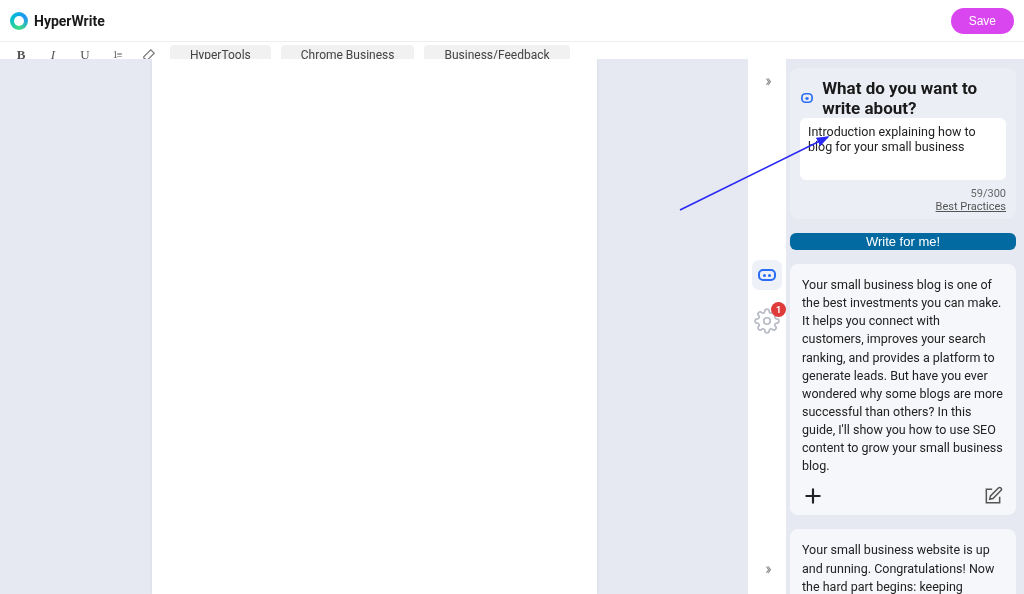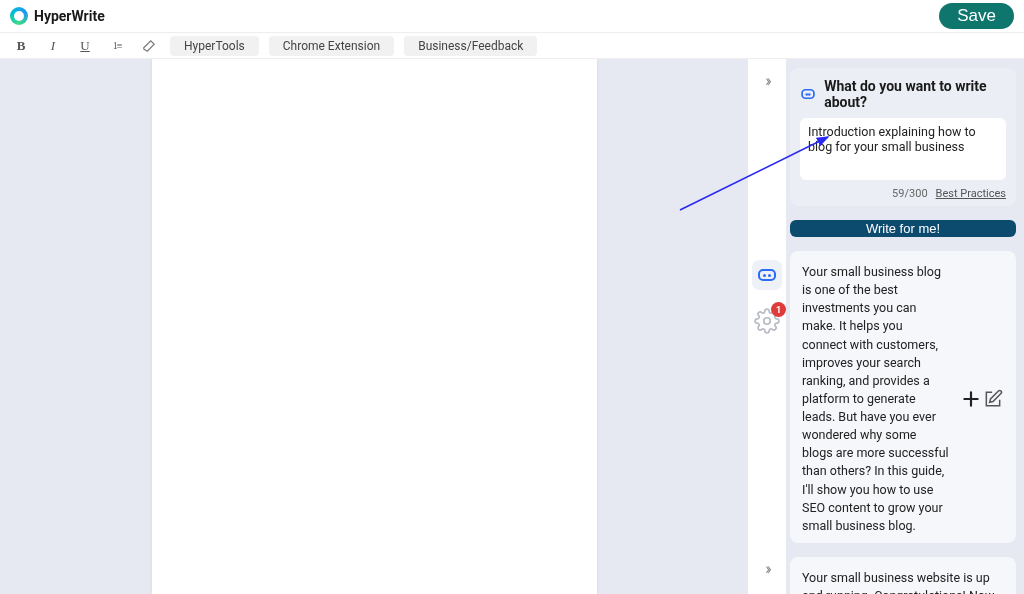--- a/index.html
+++ b/index.html
@@ -1,35 +1,35 @@
 <!DOCTYPE html>
 <html><head>
 <meta charset="utf-8">
 <style>
   * { box-sizing: border-box; }
   html, body { margin: 0; padding: 0; height: 100%; font-family: -apple-system, BlinkMacSystemFont, "Segoe UI", Roboto, Arial, sans-serif; font-size: 13px; color: #1a1a1a; background: #fff; }
   body { width: 1024px; height: 594px; overflow: hidden; position: relative; }
 
   
-  .header { height: 33px; display: flex; align-items: center; padding: 0 10px; border-bottom: 1px solid #eee; }
+  .header { height: 42px; display: flex; align-items: center; padding: 0 10px; border-bottom: 1px solid #eee; }
   .logo-area { display: flex; align-items: center; gap: 6px; font-weight: 700; font-size: 14px; }
   .logo-swirl { width: 18px; height: 18px; border-radius: 50%; background: conic-gradient(from 180deg, #3ddc84, #00bcd4, #2196f3, #3ddc84); position: relative; }
   .logo-swirl::after { content:""; position:absolute; inset:4px; border-radius:50%; background:#fff; }
   .doc-title { margin-left: 14px; font-size: 14px; font-weight: 500; color: #222; }
   .header-spacer { flex: 1; }
-  .save-btn { background: #0f766e; color: #fff; border: none; border-radius: 14px; height: 26px; padding: 0 18px; font-size: 17px; font-weight: 500; cursor: pointer; }
+  .save-btn { background: #d946ef; color: #fff; border: none; border-radius: 14px; height: 26px; padding: 0 18px; font-size: 12px; font-weight: 500; cursor: pointer; }
 
   
   .toolbar { height: 26px; display: flex; align-items: center; padding: 0 10px; border-bottom: 1px solid #eee; gap: 10px; }
   .fmt-btn { width: 22px; height: 20px; display: inline-flex; align-items: center; justify-content: center; color: #555; font-family: Georgia, serif; cursor: pointer; border-radius: 3px; }
   .fmt-b { font-weight: 700; }
   .fmt-i { font-style: italic; }
   .fmt-u { text-decoration: underline; }
   .fmt-num { font-size: 10px; letter-spacing: -1px; }
-  .pill { background: #f1f1f1; border-radius: 4px; padding: 3px 14px; font-size: 12px; color: #444; cursor: pointer; }
+  .pill { background: #f1f1f1; border-radius: 4px; padding: 3px 20px; font-size: 12px; color: #444; cursor: pointer; }
   .toolbar-spacer { flex: 1; }
   .word-count { font-size: 11px; color: #666; margin-right: 4px; margin-top: 37px; }
 
   
   .workspace { position: absolute; top: 59px; bottom: 0; left: 0; right: 0; display: flex; background: #e6e8f2; }
   .editor-pane { flex: 1; display: flex; justify-content: center; overflow: hidden; }
   .paper { width: 445px; height: 100%; background: #fff; box-shadow: 0 0 3px rgba(0,0,0,.08); margin-top: 0; }
 
   
   .side-strip { width: 38px; background: #fff; display: flex; flex-direction: column; align-items: center; padding-top: 12px; gap: 170px; position: relative; }
@@ -40,30 +40,30 @@
   .bot-face::before, .bot-face::after { content:""; position:absolute; width:3px; height:3px; border-radius:50%; background:#2a6df4; top:3px; }
   .bot-face::before { left:3px; } .bot-face::after { right:3px; }
   .gear-wrap { position: relative; width: 26px; height: 26px; cursor: pointer; }
   .gear-wrap svg { color:#b9bcc5; }
   .badge { position:absolute; top:-6px; right:-6px; width:15px; height:15px; border-radius:50%; background:#e03b3b; color:#fff; font-size:9px; font-weight:700; display:flex; align-items:center; justify-content:center; }
   .side-strip .chev.bottom { position:absolute; bottom:16px; }
 
   
   .right-panel { width: 238px; background: #e6e8f2; padding: 9px 8px 0 4px; overflow: hidden; display: flex; flex-direction: column; gap: 14px; }
   .prompt-card { background: #eceef6; border-radius: 8px; padding: 10px 10px 6px 10px; }
-  .prompt-head { display:flex; align-items:center; justify-content:center; gap:8px; font-weight:700; font-size:14px; margin-bottom:8px; }
+  .prompt-head { display:flex; align-items:center; justify-content:center; gap:8px; font-weight:700; font-size:17px; }
   .bot-face.sm { transform: scale(.85); }
   .prompt-textarea { width:100%; height:62px; border:none; border-radius:6px; background:#fff; padding:6px 8px; font-size:12.5px; font-family:inherit; resize:none; color:#222; outline:none; }
-  .prompt-footer { display:flex; justify-content:flex-end; align-items:flex-end; margin-top:4px; gap:8px; }
+  .prompt-footer { display:flex; justify-content:flex-end; flex-direction:column; align-items:flex-end; margin-top:4px; gap:0px; }
   .char-count { font-size:11px; color:#666; }
   .best-link { font-size:11px; color:#555; text-decoration:underline; cursor:pointer; }
 
-  .write-btn { width:100%; height:30px; border:none; border-radius:6px; background:#0c4a6e; color:#fff; font-size:13px; font-weight:500; cursor:pointer; }
+  .write-btn { width:100%; height:30px; border:none; border-radius:6px; background:#0369a1; color:#fff; font-size:13px; font-weight:500; cursor:pointer; }
 
-  .sugg-card { background:#f6f7fa; border-radius:8px; padding:12px 12px 8px 12px; display:flex; flex-direction:row; gap:10px; }
+  .sugg-card { background:#f6f7fa; border-radius:8px; padding:12px 12px 8px 12px; display:flex; flex-direction:column; gap:10px; }
   .sugg-text { font-size:12.5px; line-height:1.45; color:#222; }
   .sugg-actions { display:flex; justify-content:space-between; align-items:center; }
   .icon-btn { width:22px; height:22px; display:inline-flex; align-items:center; justify-content:center; cursor:pointer; color:#333; }
 
   
   .arrow { position:absolute; pointer-events:none; }
 </style>
 </head>
 <body>
 
@@ -80,21 +80,21 @@
   <span class="fmt-btn fmt-b">B</span>
   <span class="fmt-btn fmt-i">I</span>
   <span class="fmt-btn fmt-u">U</span>
   <span class="fmt-btn fmt-num">1≡</span>
   <span class="fmt-btn">
     <svg width="14" height="14" viewBox="0 0 24 24" fill="none" stroke="#777" stroke-width="2">
         <path d="M3 17l6 4 12-12-6-6L3 15v2z"></path>
       </svg>
   </span>
   <span class="pill">HyperTools</span>
-  <span class="pill">Chrome Extension</span>
+  <span class="pill">Chrome Business</span>
   <span class="pill">Business/Feedback</span>
   <div class="toolbar-spacer"></div>
   <span class="word-count">
     <span>Word Count:</span>
     <span>0</span>
   </span>
 </div>
 
 <div class="workspace">
   <div class="editor-pane">

